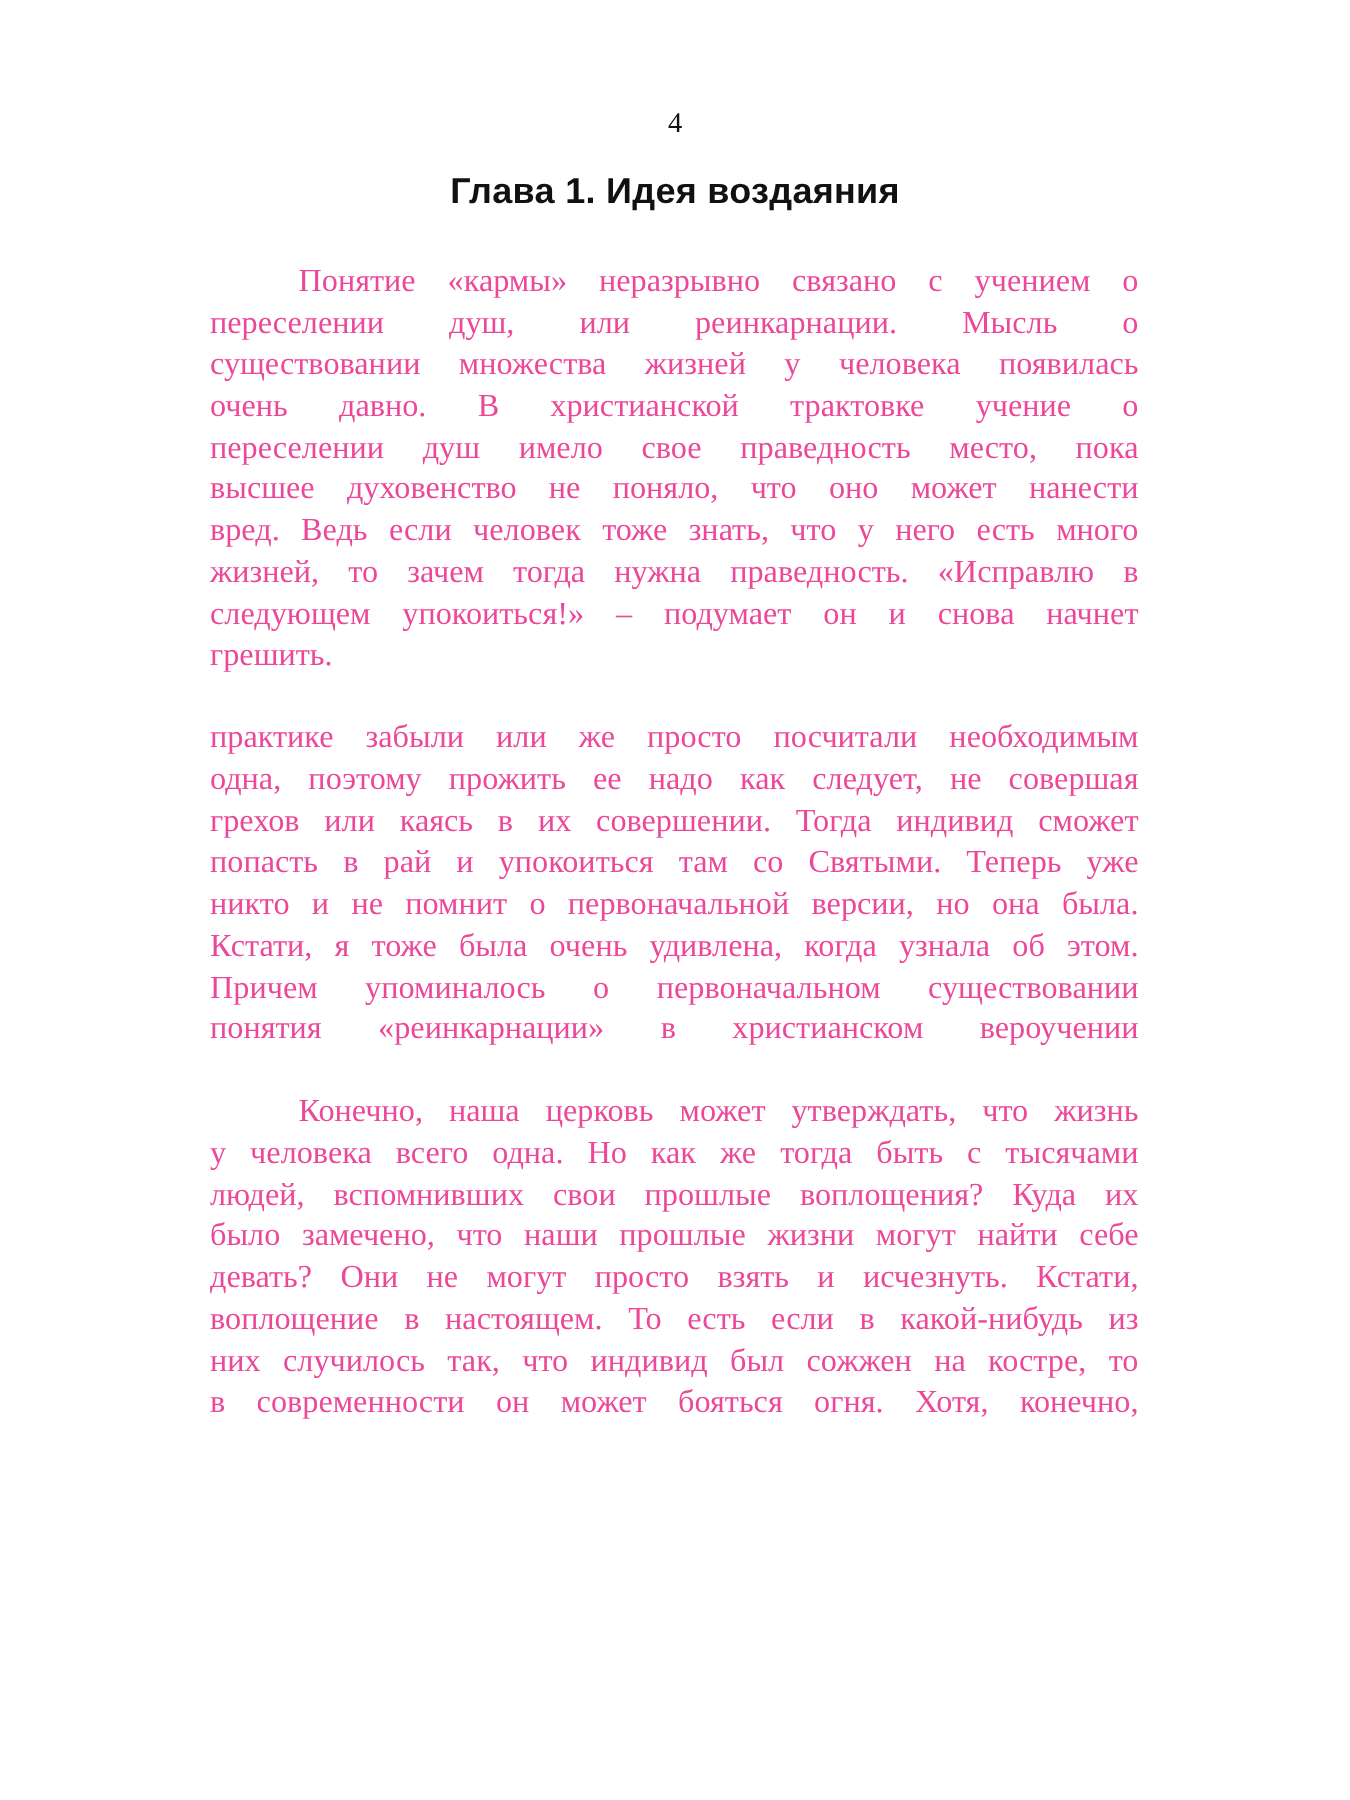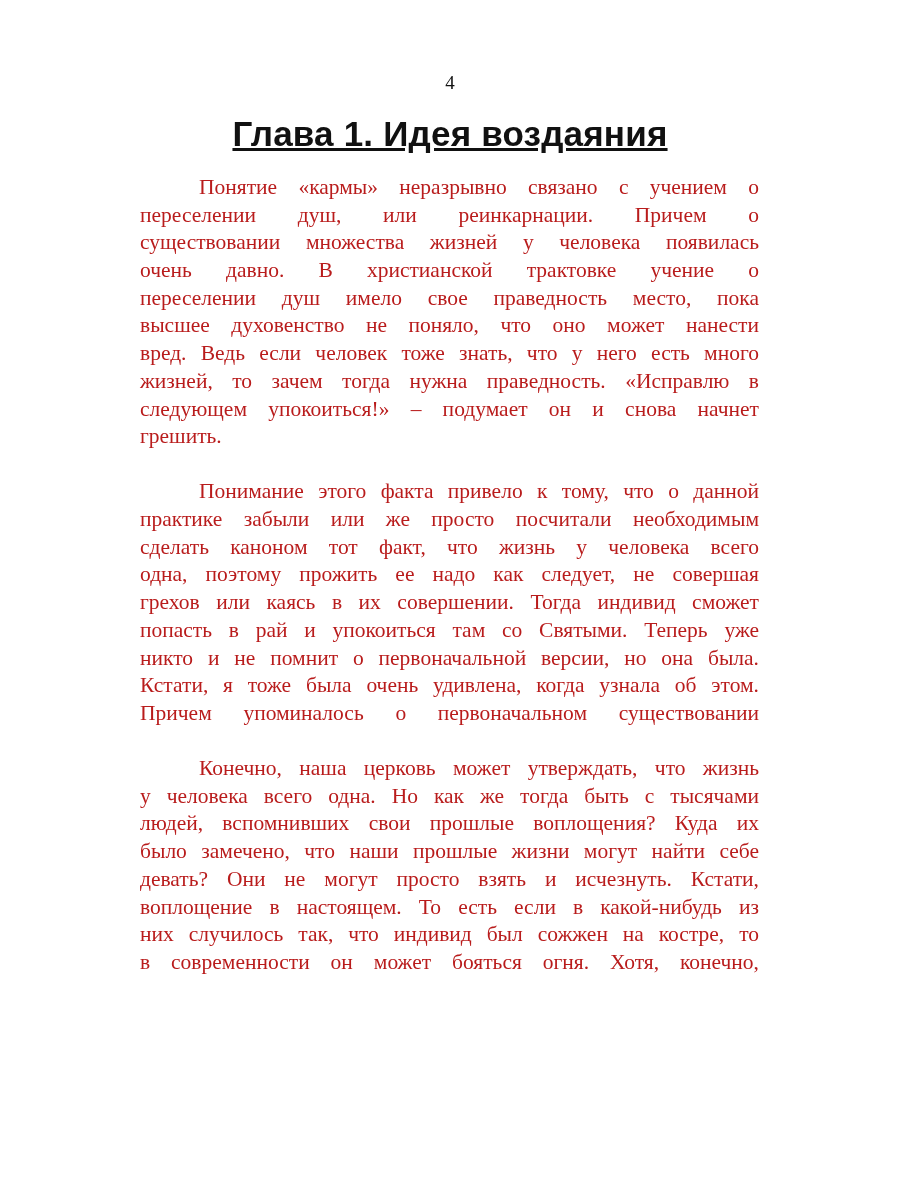--- a/index.html
+++ b/index.html
@@ -7,65 +7,64 @@
   .page {
     position: absolute; left: 0; top: 0; width: 900px; height: 1200px; background: #ffffff;
   }
   .page-number {
     position: absolute; top: 72px; left: 0; width: 900px; text-align: center;
     font-family: "Liberation Serif", "DejaVu Serif", serif; font-size: 19px; color: #111;
   }
   .chapter-title {
     position: absolute; top: 114px; left: 0; width: 900px; text-align: center;
     font-family: "Liberation Sans", "DejaVu Sans", sans-serif; font-weight: bold;
-    font-size: 35px; color: #111; letter-spacing: 0.2px; text-decoration: underline;
+    font-size: 24px; color: #111; letter-spacing: 0.2px;
   }
   .body-text {
     position: absolute; left: 140px; width: 619px; top: 174px;
-    font-family: "Liberation Serif", "DejaVu Serif", serif; font-size: 21.5px; color: #b91c1c;
+    font-family: "Liberation Serif", "DejaVu Serif", serif; font-size: 21.5px; color: #ec4899;
   }
   .paragraph { margin: 0 0 27.5px 0; }
   .line {
     display: block; height: 27.7px; line-height: 27.7px; white-space: nowrap;
     text-align: justify; text-align-last: justify;
   }
   .line.first { padding-left: 59px; }
   .line.last { text-align-last: left; }
 </style>
 </head>
 <body>
 
 <div class="page">
   <div class="page-number">4</div>
   <div class="chapter-title">Глава 1. Идея воздаяния</div>
 
   <div class="body-text">
     <div class="paragraph">
       <span class="line first">Понятие «кармы» неразрывно связано с учением о</span>
-      <span class="line">переселении душ, или реинкарнации. Причем о</span>
+      <span class="line">переселении душ, или реинкарнации. Мысль о</span>
       <span class="line">существовании множества жизней у человека появилась</span>
       <span class="line">очень давно. В христианской трактовке учение о</span>
       <span class="line">переселении душ имело свое праведность место, пока</span>
       <span class="line">высшее духовенство не поняло, что оно может нанести</span>
       <span class="line">вред. Ведь если человек тоже знать, что у него есть много</span>
       <span class="line">жизней, то зачем тогда нужна праведность. «Исправлю в</span>
       <span class="line">следующем упокоиться!» – подумает он и снова начнет</span>
       <span class="line last">грешить.</span>
     </div>
 
     <div class="paragraph">
-      <span class="line first">Понимание этого факта привело к тому, что о данной</span>
       <span class="line">практике забыли или же просто посчитали необходимым</span>
-      <span class="line">сделать каноном тот факт, что жизнь у человека всего</span>
       <span class="line">одна, поэтому прожить ее надо как следует, не совершая</span>
       <span class="line">грехов или каясь в их совершении. Тогда индивид сможет</span>
       <span class="line">попасть в рай и упокоиться там со Святыми. Теперь уже</span>
       <span class="line">никто и не помнит о первоначальной версии, но она была.</span>
       <span class="line">Кстати, я тоже была очень удивлена, когда узнала об этом.</span>
       <span class="line">Причем упоминалось о первоначальном существовании</span>
+      <span class="line">понятия «реинкарнации» в христианском вероучении</span>
     </div>
 
     <div class="paragraph">
       <span class="line first">Конечно, наша церковь может утверждать, что жизнь</span>
       <span class="line">у человека всего одна. Но как же тогда быть с тысячами</span>
       <span class="line">людей, вспомнивших свои прошлые воплощения? Куда их</span>
       <span class="line">было замечено, что наши прошлые жизни могут найти себе</span>
       <span class="line">девать? Они не могут просто взять и исчезнуть. Кстати,</span>
       <span class="line">воплощение в настоящем. То есть если в какой-нибудь из</span>
       <span class="line">них случилось так, что индивид был сожжен на костре, то</span>

